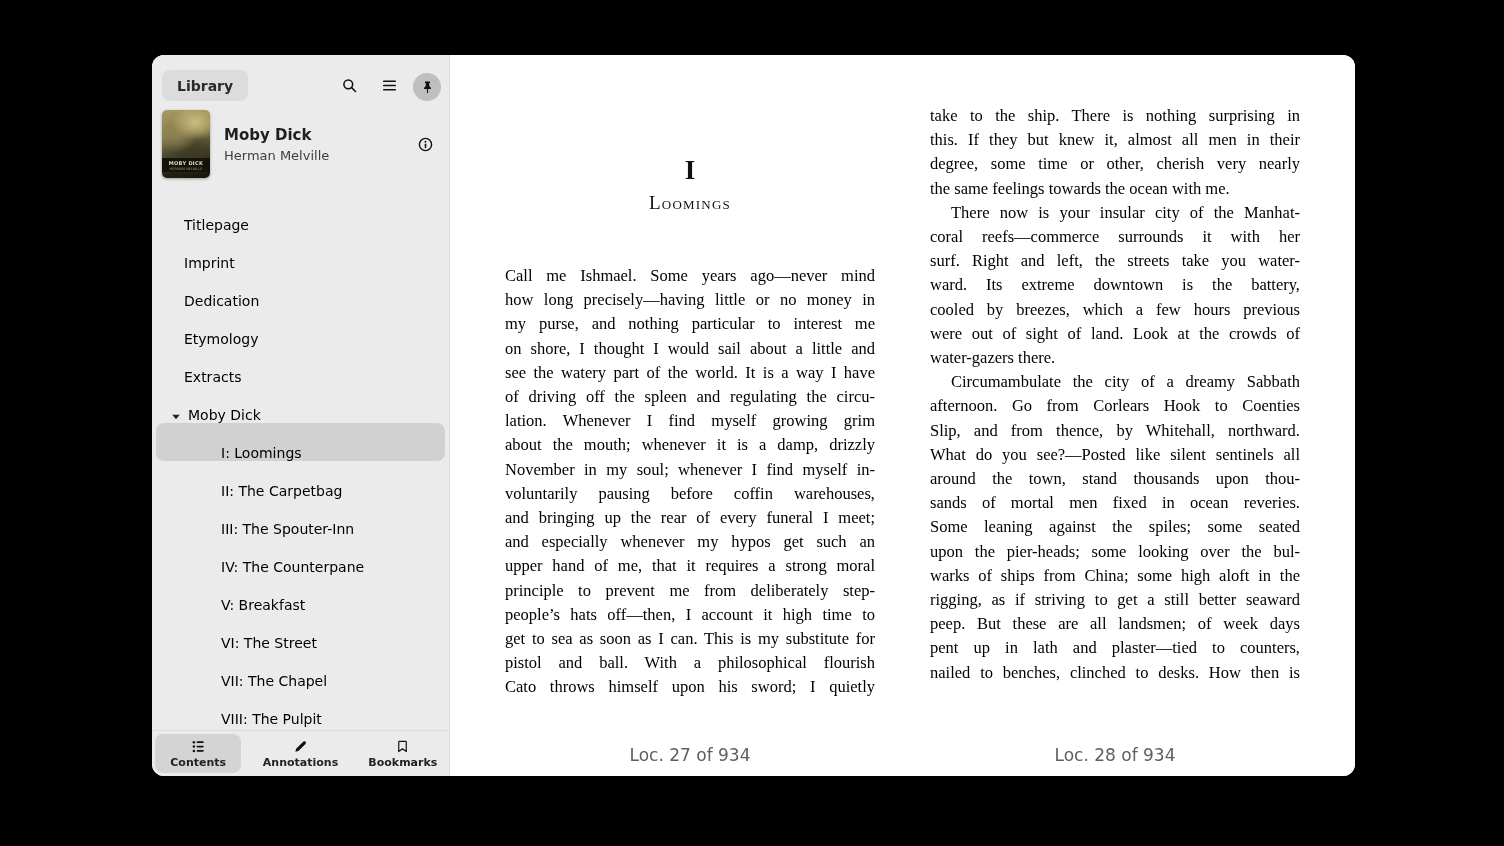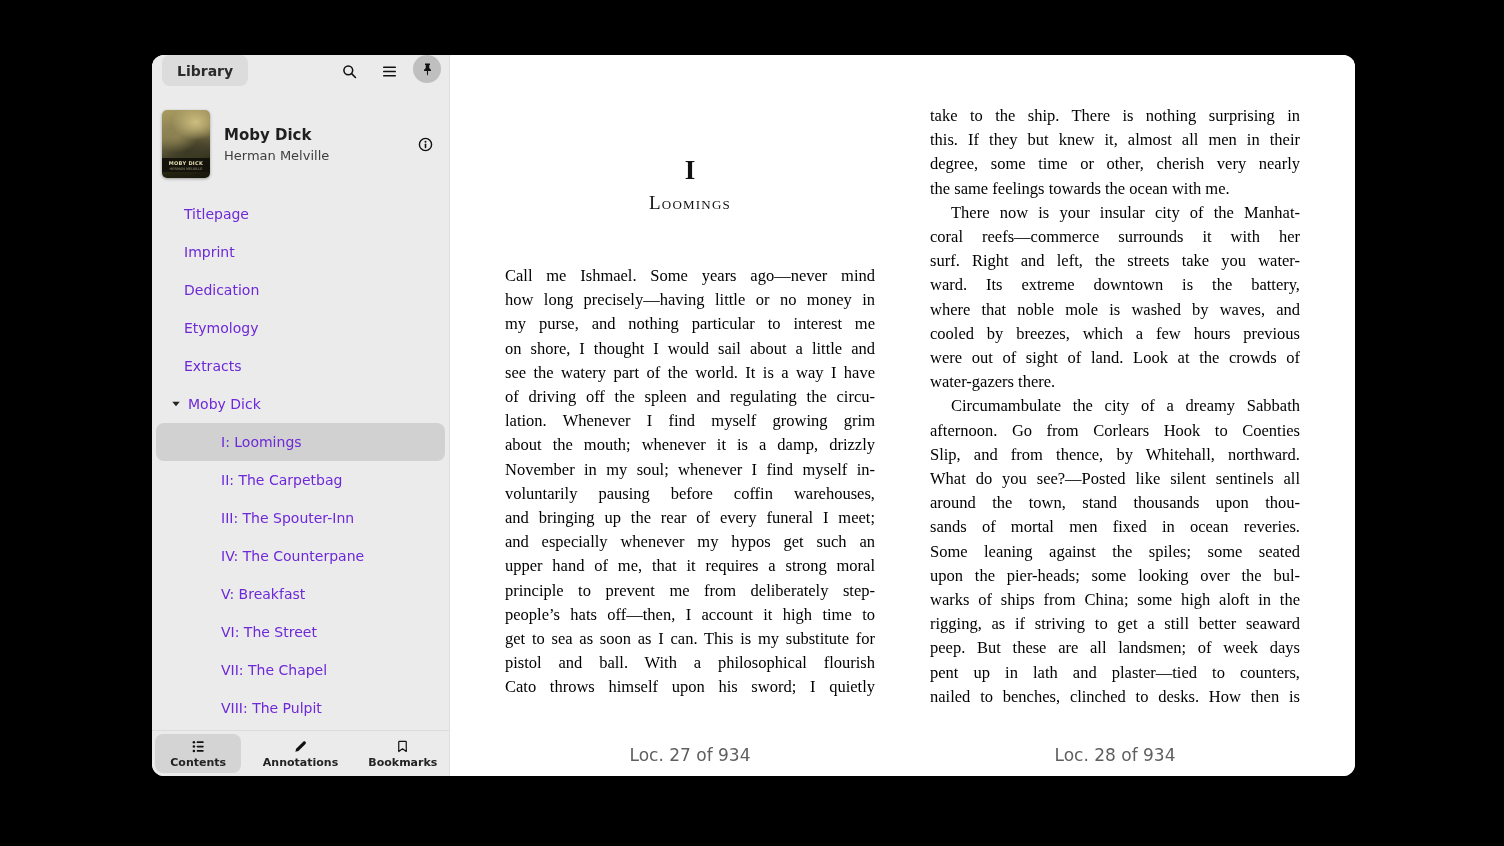--- a/index.html
+++ b/index.html
@@ -8,21 +8,21 @@
 
   .window { position:absolute; left:152px; top:55px; width:1203px; height:721px;
             border-radius:12px; overflow:hidden; background:#fff;
             box-shadow:0 14px 40px rgba(0,0,0,.55); }
 
   
   .sidebar { position:absolute; left:0; top:0; width:298px; height:100%;
              background:#ebebeb; border-right:1px solid #dedede; }
 
   .sb-header { position:absolute; top:0; left:0; right:0; height:46px;
-               display:flex; align-items:flex-start; padding:0 8px 0 10px; }
+               display:flex; align-items:flex-end; padding:0 8px 0 10px; }
   .library-btn { background:#dcdcdc; border:none; border-radius:8px; height:31px;
                  padding:0 15px; font-size:14px; font-weight:bold; color:#2b2b2b;
                  font-family:inherit; cursor:pointer; }
   .sb-header .spacer { flex:1; }
   .icon-btn { width:32px; height:32px; border:none; background:transparent; border-radius:8px;
               display:flex; align-items:center; justify-content:center; cursor:pointer; }
   .icon-btn svg { width:17px; height:17px; }
   .pin-btn { width:28px; height:28px; border-radius:50%; background:#bfbfbf; margin-left:8px;
              border:none; display:flex; align-items:center; justify-content:center; cursor:pointer; }
   .pin-btn svg { width:15px; height:15px; }
@@ -39,22 +39,22 @@
            box-shadow:0 1px 3px rgba(0,0,0,.35); flex:0 0 auto; }
   .cover-band { position:absolute; left:0; right:0; bottom:6px; text-align:center; }
   .cover-title { font-size:5px; font-weight:bold; color:#e4dcb4; letter-spacing:.3px;
                  background:#14130b; padding:1.5px 0 1px; }
   .cover-sub   { font-size:3.5px; color:#9a9377; background:#14130b; padding:0 0 1.5px; }
   .book-meta { flex:1; padding-left:14px; min-width:0; }
   .book-title { font-size:15px; font-weight:bold; color:#1f1f1f; }
   .book-author { font-size:13px; color:#3d3d3d; margin-top:4px; }
 
   .toc { position:absolute; top:140px; left:0; right:0; bottom:46px; overflow:hidden; }
-  .toc-row { height:38px; margin:0 4px; border-radius:8px; display:flex; align-items:center;
-             font-size:14px; color:#6d28d9; cursor:pointer; }
+  .toc-row { height:38px; margin:0 4px; border-radius:8px; display:flex; align-items:flex-end;
+             font-size:14px; color:#000000; cursor:pointer; }
   .toc-row.lvl1 { padding-left:28px; }
   .toc-row.expander { padding-left:14px; }
   .toc-row.lvl2 { padding-left:65px; }
   .toc-row.selected { background:#d1d1d1; }
   .toc-caret { width:12px; height:12px; margin-right:6px; display:inline-flex; }
   .toc-caret svg { width:12px; height:12px; }
 
   .sb-tabs { position:absolute; left:0; right:0; bottom:0; height:46px;
              border-top:1px solid #dcdcdc; display:flex; align-items:stretch; padding:3px;gap:16px; }
   .sb-tab { flex:1; border:none; background:transparent; border-radius:8px; cursor:pointer;
@@ -265,21 +265,20 @@
     <div class="page page-right">
       <div class="page-body">
           <div class="line">take to the ship. There is nothing surprising in</div>
           <div class="line">this. If they but knew it, almost all men in their</div>
           <div class="line">degree, some time or other, cherish very nearly</div>
           <div class="line last">the same feelings towards the ocean with me.</div>
           <div class="line indent">There now is your insular city of the Manhat-</div>
           <div class="line">coral reefs—commerce surrounds it with her</div>
           <div class="line">surf. Right and left, the streets take you water-</div>
           <div class="line">ward. Its extreme downtown is the battery,</div>
-          <div class="line">where that noble mole is washed by waves, and</div>
           <div class="line">cooled by breezes, which a few hours previous</div>
           <div class="line">were out of sight of land. Look at the crowds of</div>
           <div class="line last">water-gazers there.</div>
           <div class="line indent">Circumambulate the city of a dreamy Sabbath</div>
           <div class="line">afternoon. Go from Corlears Hook to Coenties</div>
           <div class="line">Slip, and from thence, by Whitehall, northward.</div>
           <div class="line">What do you see?—Posted like silent sentinels all</div>
           <div class="line">around the town, stand thousands upon thou-</div>
           <div class="line">sands of mortal men fixed in ocean reveries.</div>
           <div class="line">Some leaning against the spiles; some seated</div>

